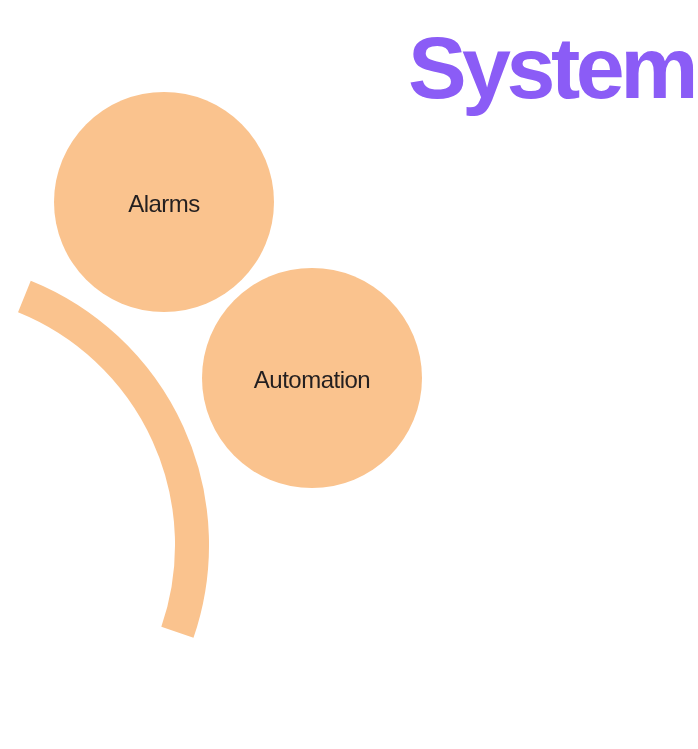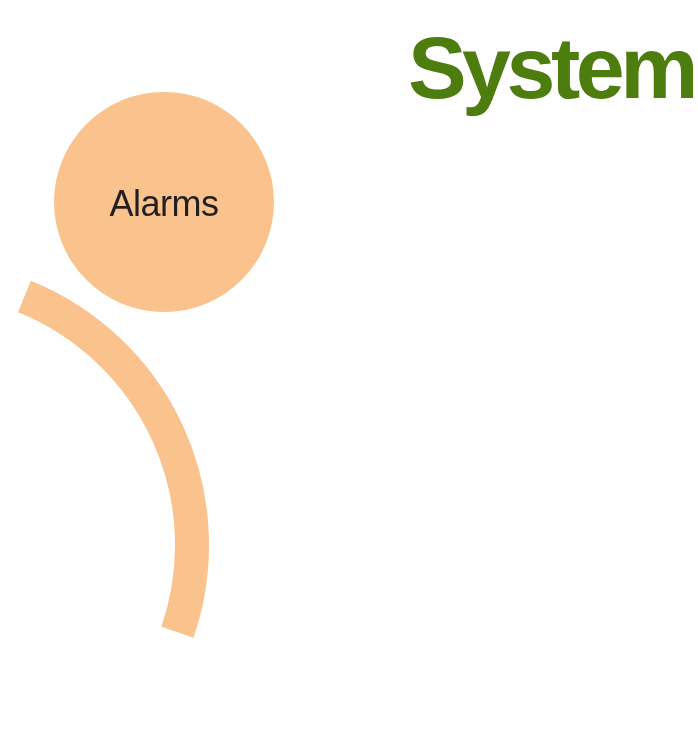--- a/index.html
+++ b/index.html
@@ -29,49 +29,52 @@
     border-radius: 50%;
     background: #FAC38E;
     display: flex;
     align-items: center;
     justify-content: center;
   }
   .node--alarms      { left: 54px;  top: 92px;  }
   .node--automation  { left: 202px; top: 268px; }
   .node--performance { left: 230px; top: 490px; }
   .node-label {
-    font-size: 36px;
+    font-size: 24px;
     line-height: 1;
     color: #231F20;
     letter-spacing: -0.5px;
     white-space: nowrap;
     transform: translateY(2px);
   }
   .diagram-title {
     position: absolute;
     top: 24px;
     right: 4px;
     font-size: 88px;
     font-weight: 700;
     line-height: 1;
     letter-spacing: -4.5px;
-    color: #4d7c0f;
+    color: #8b5cf6;
     white-space: nowrap;
   }
 </style>
 </head>
 <body>
 
 <div class="stage">
 
   <svg class="arc-svg" width="698" height="749" viewBox="0 0 698 749" aria-hidden="true">
     <path d="M 24.4 296.5 A 268 268 0 0 1 177.4 632.3" fill="none" stroke="#FAC38E" stroke-width="34" stroke-linecap="butt"></path>
   </svg>
 
   <div class="node node--alarms">
     <span class="node-label">Alarms</span>
   </div>
 
+  <div class="node node--automation">
+    <span class="node-label">Automation</span>
+  </div>
 
 
   <div class="diagram-title">System</div>
 
 </div>
 
 </body></html>

